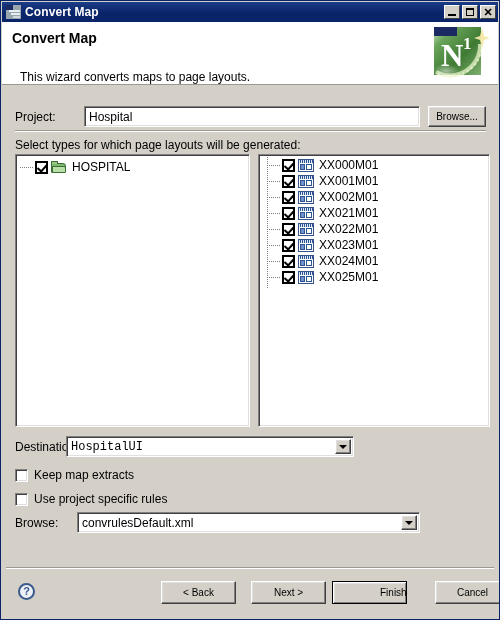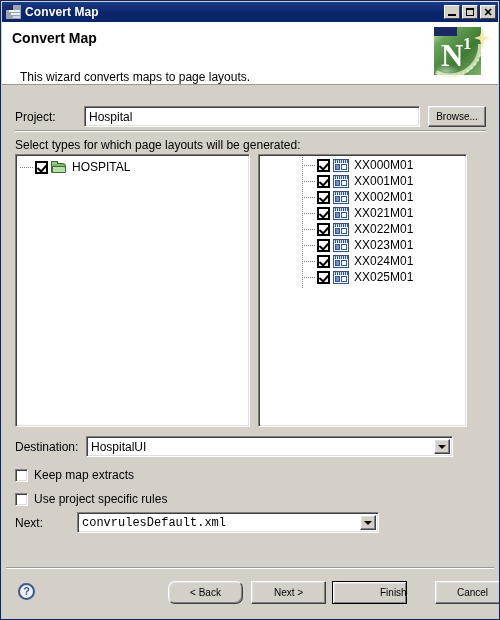--- a/index.html
+++ b/index.html
@@ -233,21 +233,21 @@
     box-shadow: inset 1px 1px 0 #404040, inset -1px -1px 0 #dfdfdf;
     box-sizing: border-box;
     overflow: hidden;
   }
   #tree-panel {
     left: 13px; top: 69px;
     width: 235px; height: 273px;
   }
   #list-panel {
     left: 256px; top: 69px;
-    width: 209px; height: 273px; padding-left: 35px;
+    width: 232px; height: 273px;
   }
 
   .tree-row, .list-row {
     display: flex;
     align-items: center;
     height: 16px;
     padding-left: 4px;
     position: relative;
   }
   .tree-row { margin-top: 4px; }
@@ -398,21 +398,21 @@
     cursor: default;
   }
   .combo .combo-arrow::after {
     content: "";
     position: absolute;
     left: 3px; top: 5px;
     border-left: 4px solid transparent;
     border-right: 4px solid transparent;
     border-top: 4px solid #000;
   }
-  #dest-combo { left: 84px; top: 0; width: 367px; }
+  #dest-combo { left: 64px; top: 0; width: 288px; font-family: Liberation Mono, monospace; }
 
   .row-cb {
     position: absolute;
     left: 13px;
     display: flex;
     align-items: center;
     height: 16px;
   }
   #cb-keep { top: 382px; }
   #cb-rules { top: 406px; }
@@ -427,21 +427,21 @@
     flex: none;
     cursor: default;
   }
   .row-rules {
     position: absolute;
     left: 0; top: 427px;
     width: 100%;
     height: 22px;
   }
   .row-rules .label { position: absolute; left: 13px; top: 4px; }
-  #rules-combo { left: 75px; top: 0; width: 302px; font-family: Liberation Mono, monospace; }
+  #rules-combo { left: 75px; top: 0; width: 343px; }
 
   
   .btnbar {
     position: absolute;
     left: 1px; top: 566px;
     width: 496px;
     height: 52px;
     background: #d4d0c8;
     box-sizing: border-box;
   }
@@ -467,21 +467,21 @@
     font-weight: bold;
     line-height: 13px;
     text-align: center;
     cursor: default;
   }
   .wiz-btn {
     position: absolute;
     top: 14px;
     width: 75px; height: 23px;
   }
-  #btn-back   { left: 166px; border-radius: 7px; }
+  #btn-back   { left: 159px; }
   #btn-next   { left: 249px; }
   #btn-finish { left: 330px; }
   #btn-cancel { left: 409px; margin-left: 24px; }
   .default-btn {
     border: 1px solid #000000 !important;
     box-shadow: inset 1px 1px 0 #ffffff, inset -1px -1px 0 #808080, inset 2px 2px 0 #dfdfdf;
     padding-left: 47px;
   }
 </style>
 </head>
@@ -669,21 +669,21 @@
       <span class="sq-cb"></span>
       <span class="label">Keep map extracts</span>
     </div>
 
     <div class="row-cb" id="cb-rules">
       <span class="sq-cb"></span>
       <span class="label">Use project specific rules</span>
     </div>
 
     <div class="row-rules">
-      <span class="label">Next:</span>
+      <span class="label">Browse:</span>
       <div class="combo" id="rules-combo">
         <span class="combo-text">convrulesDefault.xml</span>
         <span class="combo-arrow"></span>
       </div>
     </div>
 
   </div>
 
   <div class="btnbar">
     <div id="sep-bottom2"></div>

